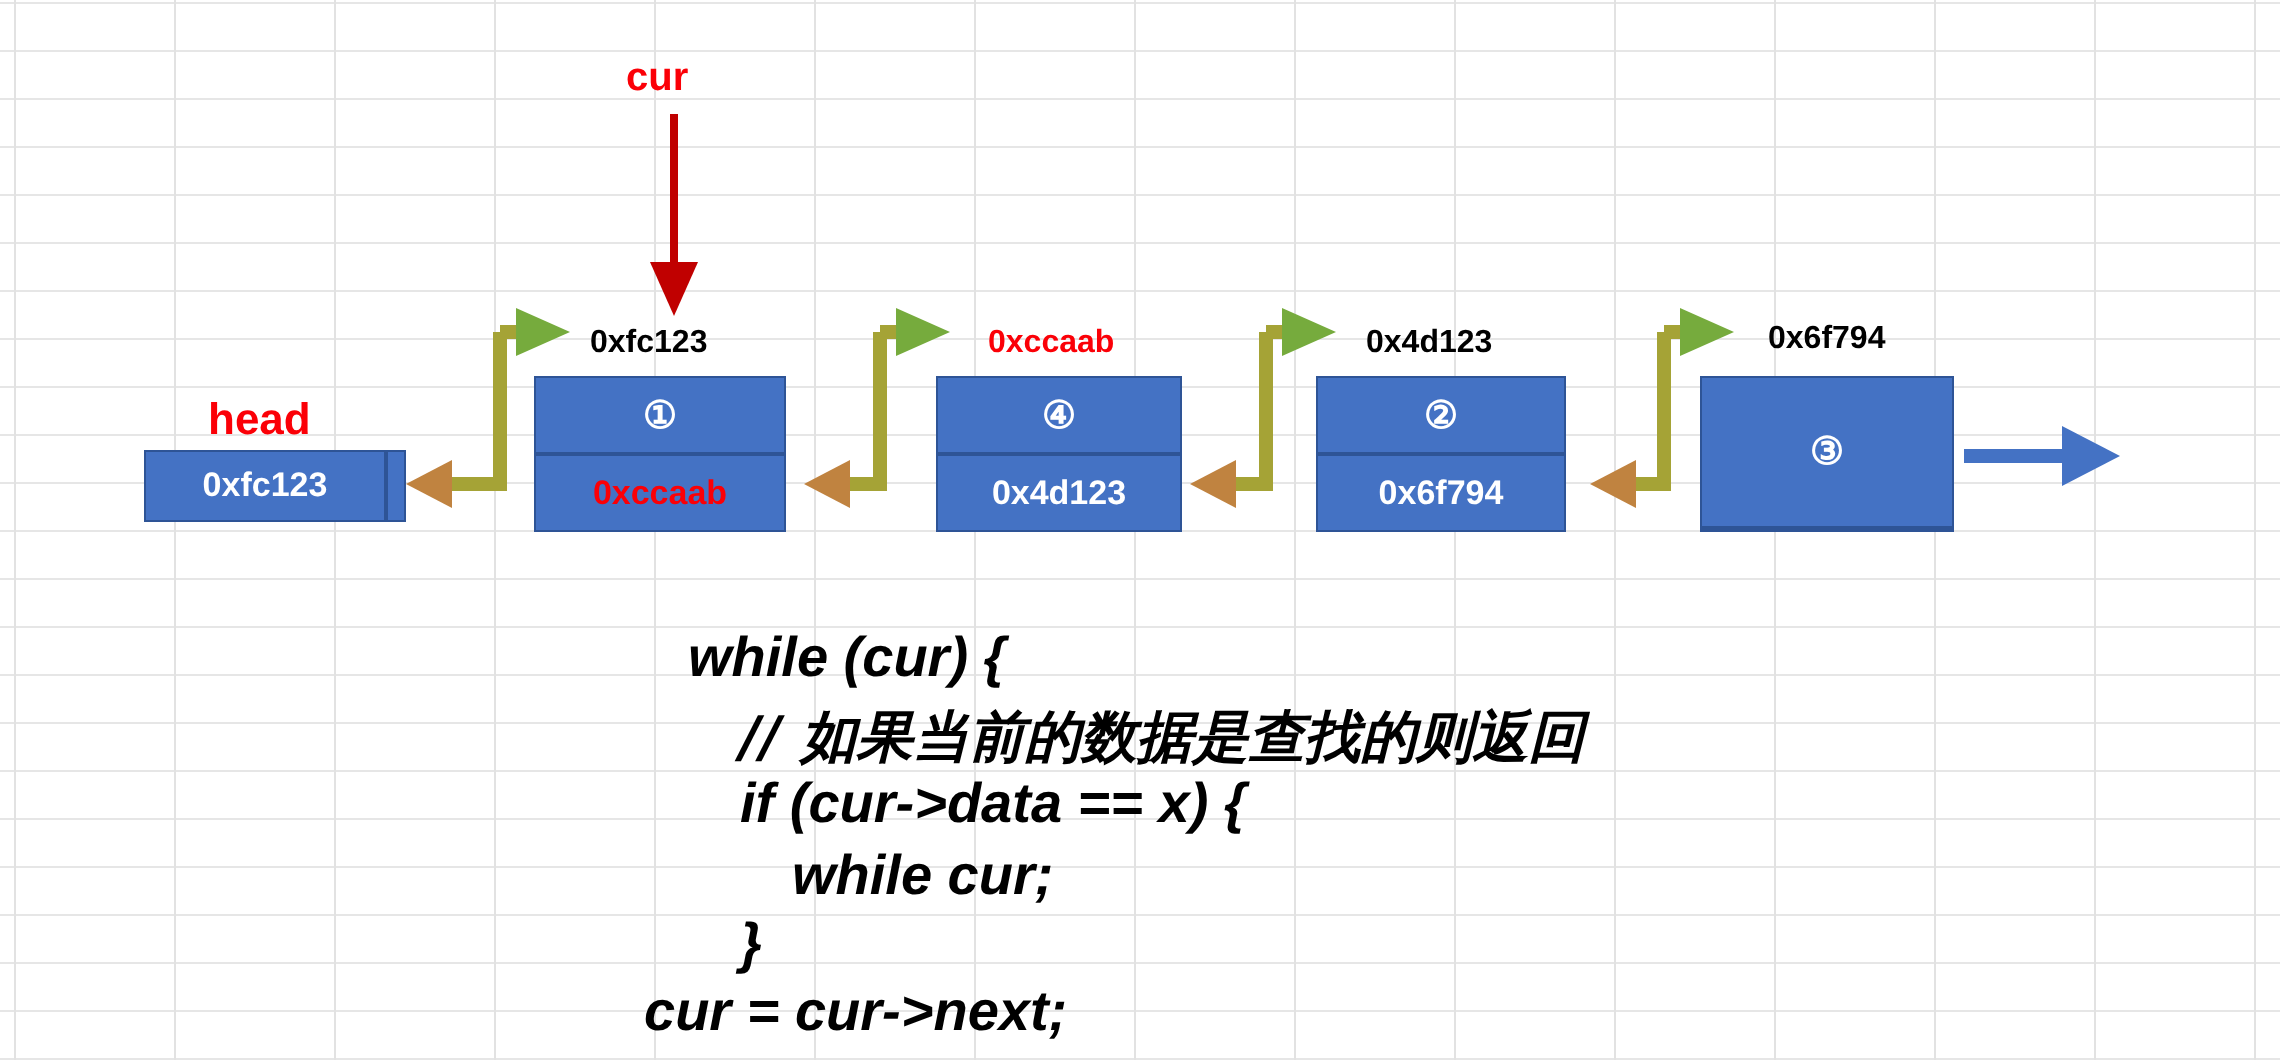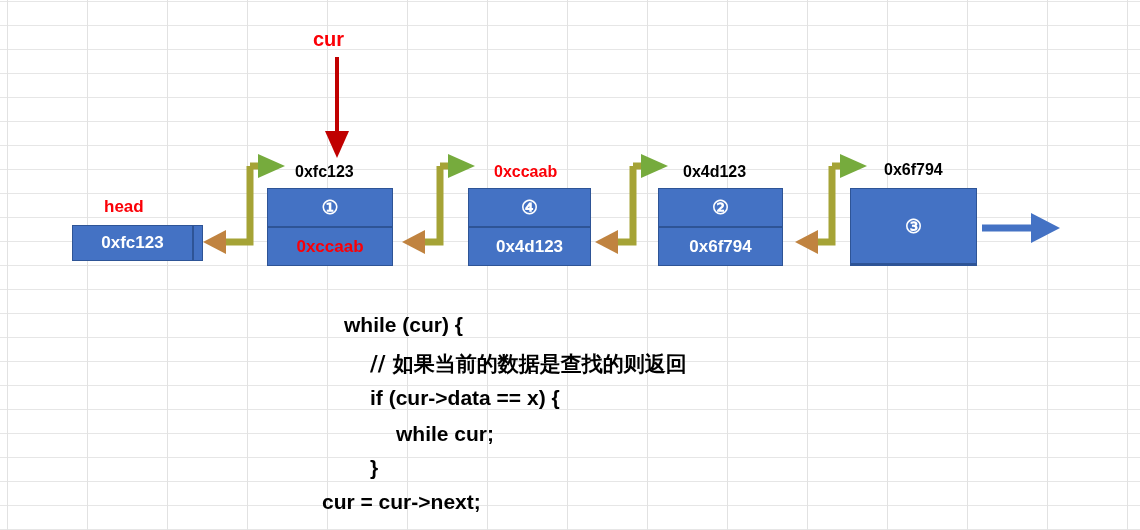--- a/index.html
+++ b/index.html
@@ -80,32 +80,33 @@
     font-weight: bold;
     font-size: 16px;
     white-space: nowrap;
     font-family: "Liberation Sans", sans-serif;
   }
   .addr-label.black { color: #000000; }
   .addr-label.red   { color: #fb0007; }
   .tag-label {
     position: absolute;
     font-weight: bold;
-    font-size: 17px;
+    font-size: 22px;
     color: #fb0007;
     white-space: nowrap;
   }
   
   .code-line {
     position: absolute;
     font-weight: bold;
-    font-size: 21px;
+    font-size: 28px;
     color: #000000;
     white-space: pre;
     font-family: "Liberation Sans", sans-serif;
+    font-style: italic;
   }
   .code-line.cjk {
     font-family: "DejaVu Sans", "Liberation Sans", sans-serif;
     font-weight: bold;
   }
 </style>
 </head>
 <body>
 
 <div id="canvas">

